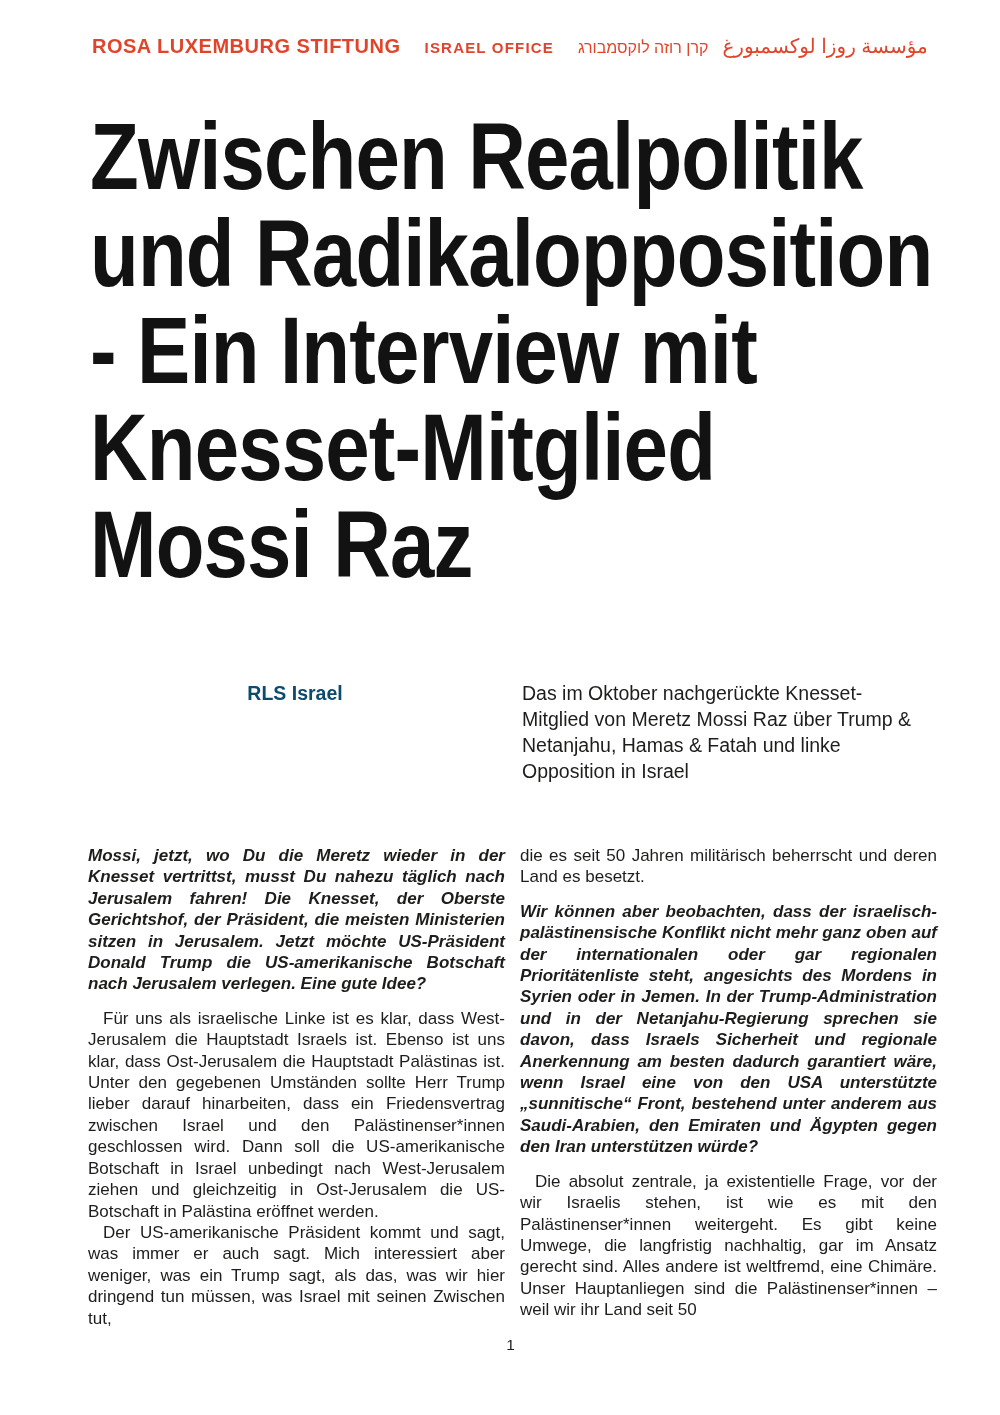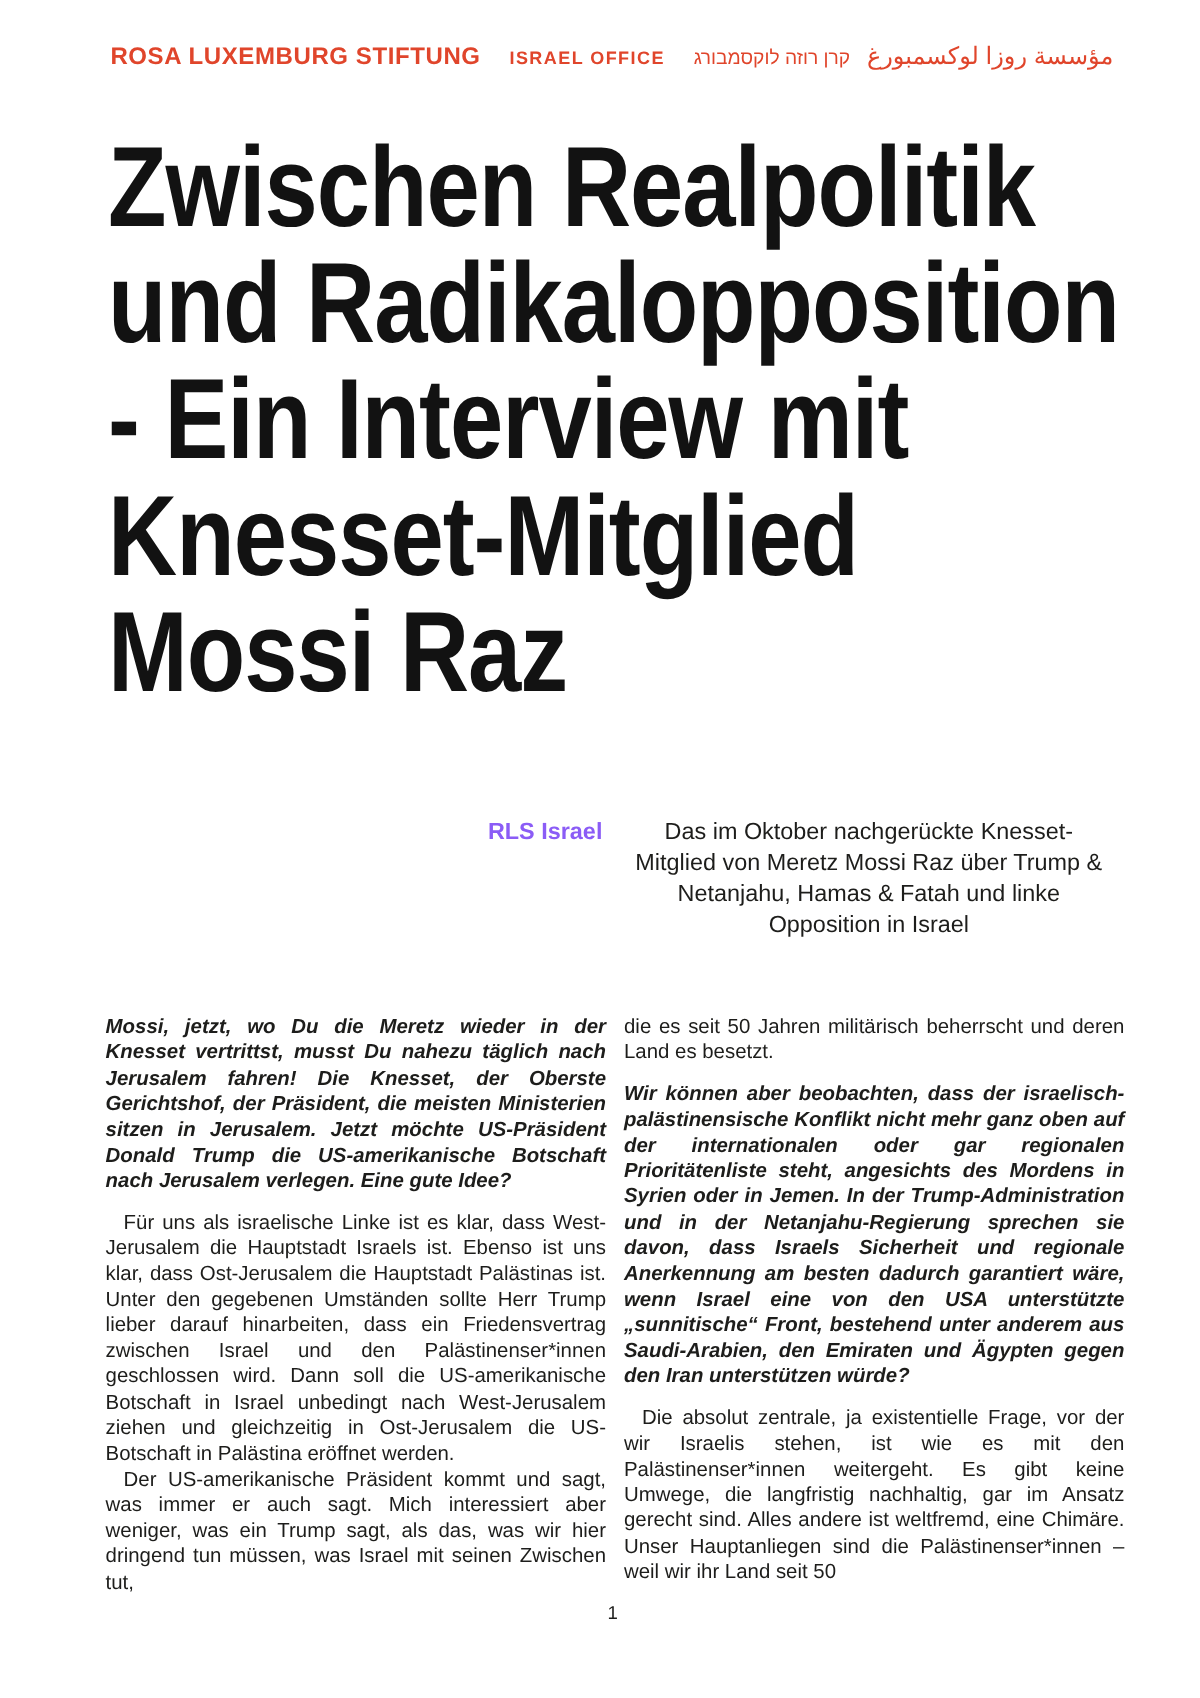--- a/index.html
+++ b/index.html
@@ -70,35 +70,34 @@
     transform-origin: 0 0;
     white-space: nowrap;
   }
 
   
   .byline {
     position: absolute;
     left: 88px;
     top: 680px;
     width: 414px;
-    text-align: right;
+    text-align: center;
     font-size: 19.5px;
     font-weight: bold;
     line-height: 26px;
-    color: #8b5cf6;
+    color: #0c4a6e;
   }
   .lead-text {
     position: absolute;
     left: 522px;
     top: 680px;
     width: 404px;
     font-size: 19.5px;
     line-height: 26px;
     color: #1d1d1b;
-    text-align: center;
   }
 
   
   .columns {
     position: absolute;
     left: 88px;
     top: 845px;
     width: 849px;
     display: grid;
     grid-template-columns: 417px 417px;

